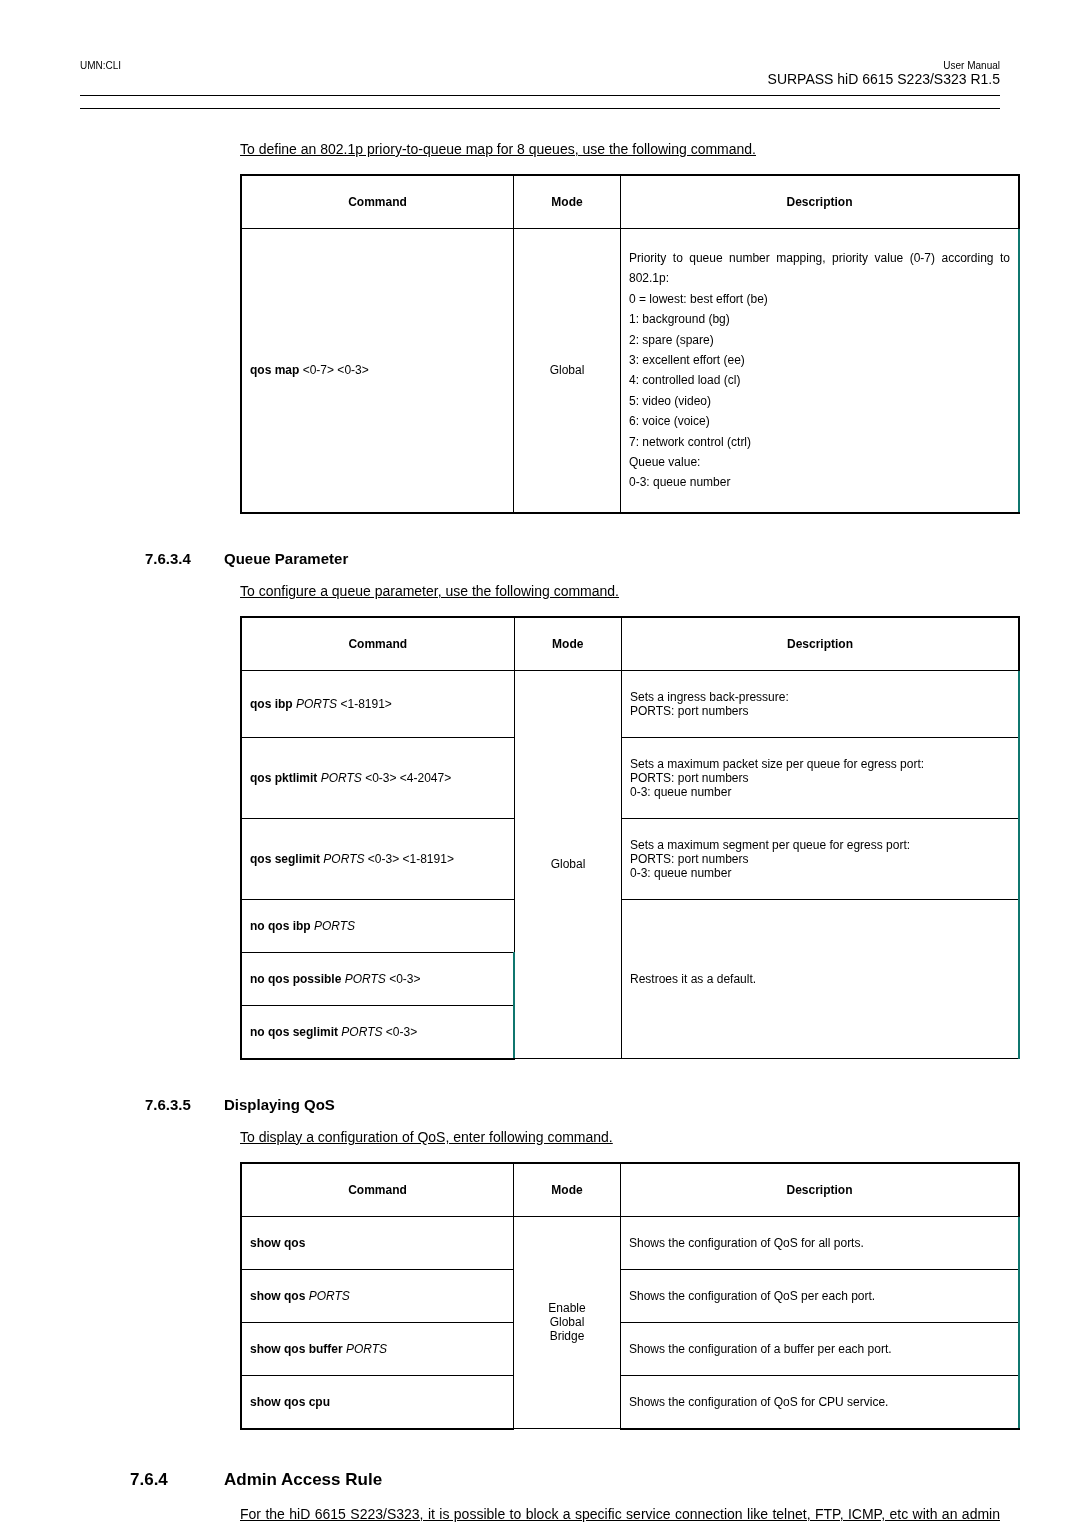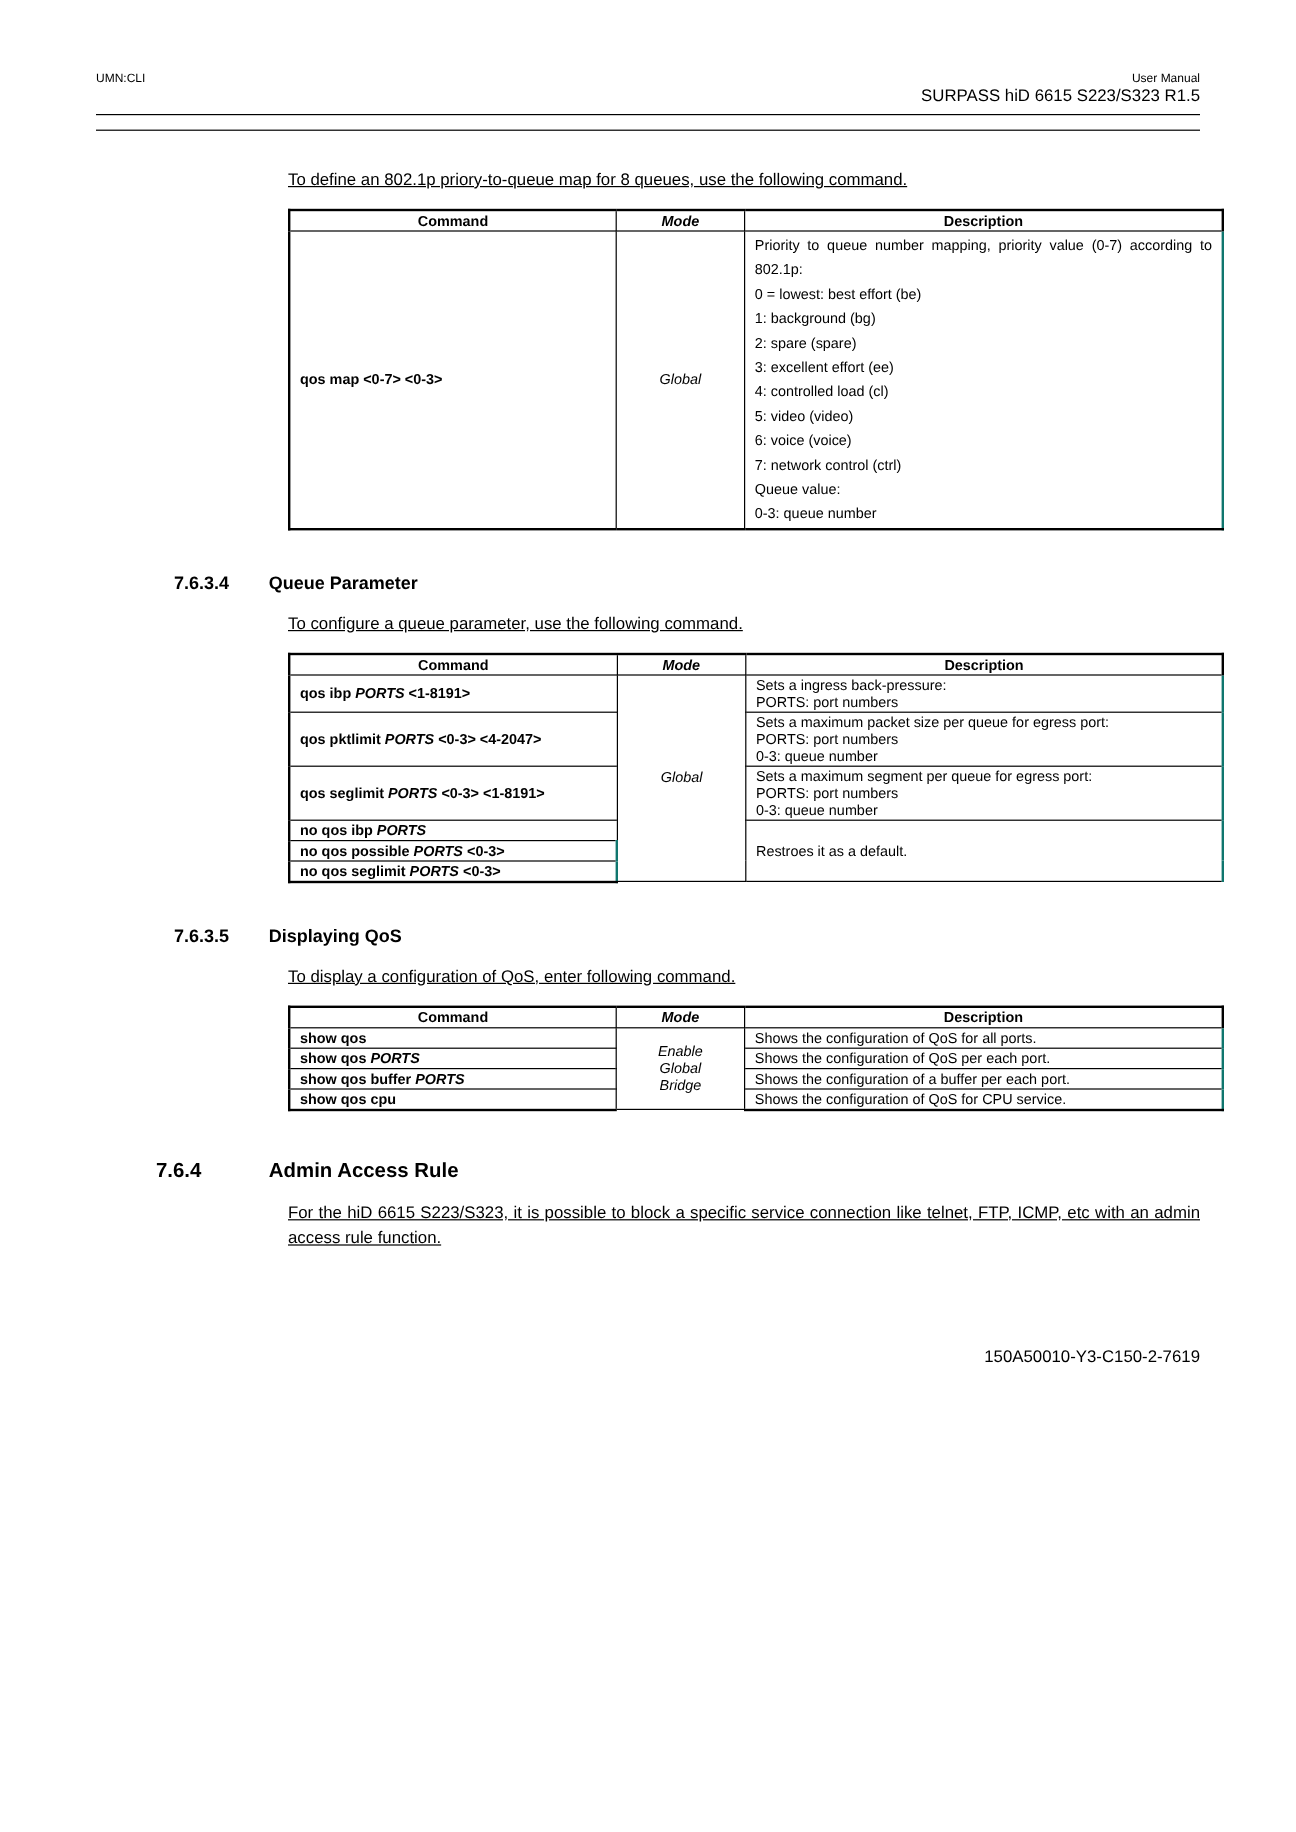--- a/index.html
+++ b/index.html
@@ -56,39 +56,39 @@
   }
   .heading-2-row .num { width: 80px; }
   table.cmd {
     border-collapse: collapse;
     width: 780px;
     margin-left: 160px;
     margin-bottom: 10px;
   }
   table.cmd th, table.cmd td {
     border: 1px solid #000;
-    padding: 1px 8px;
+    padding: 19px 8px;
     font-size: 12px;
     vertical-align: middle;
     text-align: left;
   }
   table.cmd th {
     text-align: center;
     font-weight: bold;
   }
   table.cmd thead tr th {
     border-top: 2px solid #000;
   }
   table.cmd thead tr th:first-child { border-left: 2px solid #000; }
   table.cmd thead tr th:last-child { border-right: 2px solid #000; }
   table.cmd tbody tr td:first-child { border-left: 2px solid #000; }
   table.cmd tbody tr td:last-child  { border-right: 2px solid #0f766e; }
   table.cmd tbody tr:last-child td  { border-bottom: 2px solid #000; }
-  .col-cmd { width: 255px; font-weight: bold; }
-  .col-mode { width: 90px; text-align:center !important;font-style:italic; }
+  .col-cmd { width: 255px; }
+  .col-mode { width: 90px; text-align:center !important; }
   .desc-line { line-height: 1.7; }
   .italic { font-style: italic; }
   .footer {
     display: flex;
     justify-content: flex-end;
     font-size: 14px;
     margin-top: 80px;
   }
 </style>
 </head>

